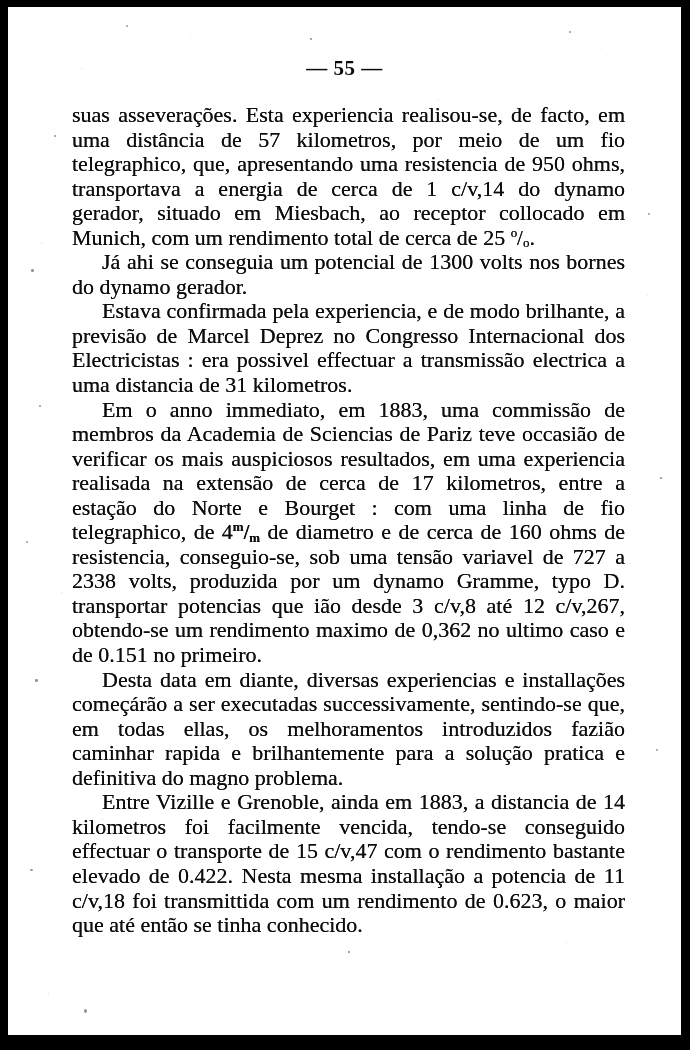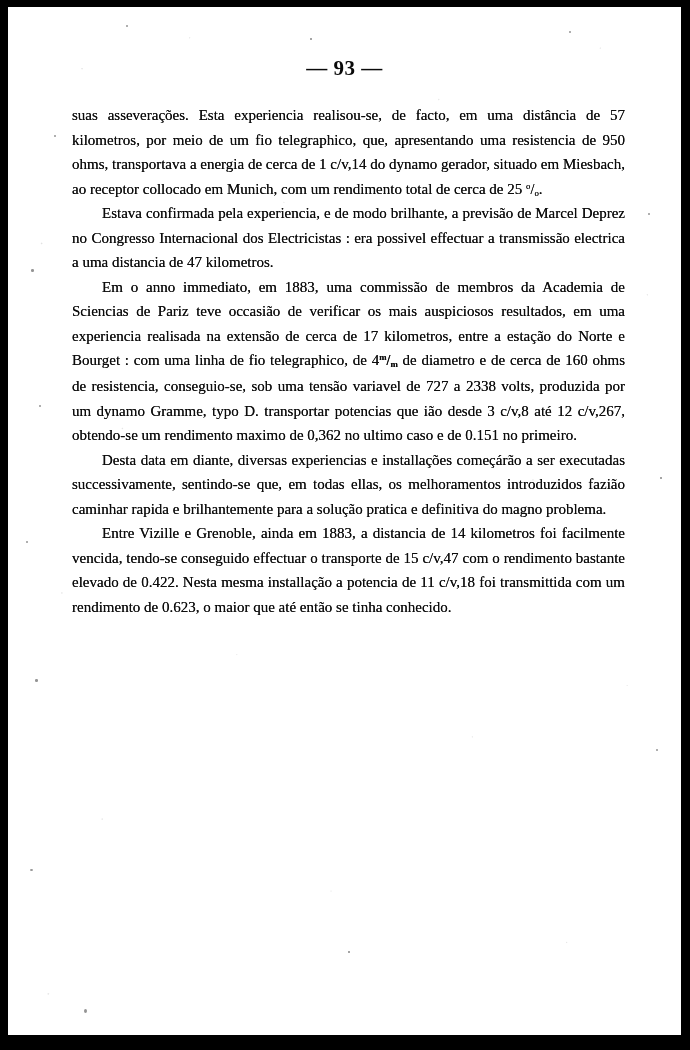--- a/index.html
+++ b/index.html
@@ -78,21 +78,21 @@
     color: #0a0a0a;
   }
 
   
   .textblock {
     position: absolute;
     left: 64px;
     top: 96px;
     width: 553px;
     color: #0d0d0d;
-    font-size: 15px;
+    font-size: 22px;
     line-height: 24.55px;
     text-align: justify;
     text-justify: inter-word;
   }
 
   .textblock p {
     margin: 0;
     text-indent: 30px;
     
     text-shadow: 0 0 .35px rgba(0,0,0,.85);
@@ -153,28 +153,29 @@
     <span class="fleck" style="left:640px;top:206px;width:2px;height:2px;"></span>
     <span class="fleck" style="left:31px;top:398px;width:2px;height:2px;"></span>
     <span class="fleck" style="left:18px;top:534px;width:2px;height:2px;"></span>
     <span class="fleck" style="left:652px;top:470px;width:1.5px;height:1.5px;"></span>
     <span class="fleck" style="left:27px;top:672px;width:2.5px;height:2.5px;"></span>
     <span class="fleck" style="left:648px;top:742px;width:2px;height:2px;"></span>
     <span class="fleck" style="left:22px;top:862px;width:3px;height:2px;"></span>
     <span class="fleck" style="left:76px;top:1002px;width:3px;height:4px;"></span>
     <span class="fleck" style="left:340px;top:944px;width:1.5px;height:1.5px;"></span>
 
-    <div class="folio">— 93 —</div>
+    <div class="folio">— 55 —</div>
 
     <div class="textblock">
 
       <p class="no-indent"><span>suas asseverações. Esta experiencia realisou-se, de facto, em uma distância de 57 kilometros, por meio de um fio telegraphico, que, apresentando uma resistencia de 950 ohms, transportava a energia de cerca de 1 c/v,14 do dynamo gerador, situado em Miesbach, ao receptor collocado em Munich, com um rendimento total de cerca de 25 </span><span class="pct"><sup>o</sup><span>/</span><sub>o</sub></span><span>.</span></p>
 
+      <p><span>Já ahi se conseguia um potencial de 1300 volts nos bornes do dynamo gerador.</span></p>
 
-      <p><span>Estava confirmada pela experiencia, e de modo brilhante, a previsão de Marcel Deprez no Congresso Internacional dos Electricistas : era possivel effectuar a transmissão electrica a uma distancia de 47 kilometros.</span></p>
+      <p><span>Estava confirmada pela experiencia, e de modo brilhante, a previsão de Marcel Deprez no Congresso Internacional dos Electricistas : era possivel effectuar a transmissão electrica a uma distancia de 31 kilometros.</span></p>
 
       <p><span>Em o anno immediato, em 1883, uma commissão de membros da Academia de Sciencias de Pariz teve occasião de verificar os mais auspiciosos resultados, em uma experiencia realisada na extensão de cerca de 17 kilometros, entre a estação do Norte e Bourget : com uma linha de fio telegraphico, de </span><span>4</span><span class="mm"><sup>m</sup><span>/</span><sub>m</sub></span><span> de diametro e de cerca de 160 ohms de resistencia, conseguio-se, sob uma tensão variavel de 727 a 2338 volts, produzida por um dynamo Gramme, typo D. transportar potencias que ião desde 3 c/v,8 até 12 c/v,267, obtendo-se um rendimento maximo de 0,362 no ultimo caso e de 0.151 no primeiro.</span></p>
 
       <p><span>Desta data em diante, diversas experiencias e installações começárão a ser executadas successivamente, sentindo-se que, em todas ellas, os melhoramentos introduzidos fazião caminhar rapida e brilhantemente para a solução pratica e definitiva do magno problema.</span></p>
 
       <p><span>Entre Vizille e Grenoble, ainda em 1883, a distancia de 14 kilometros foi facilmente vencida, tendo-se conseguido effectuar o transporte de 15 c/v,47 com o rendimento bastante elevado de 0.422. Nesta mesma installação a potencia de 11 c/v,18 foi transmittida com um rendimento de 0.623, o maior que até então se tinha conhecido.</span></p>
 
 
     </div>
 

